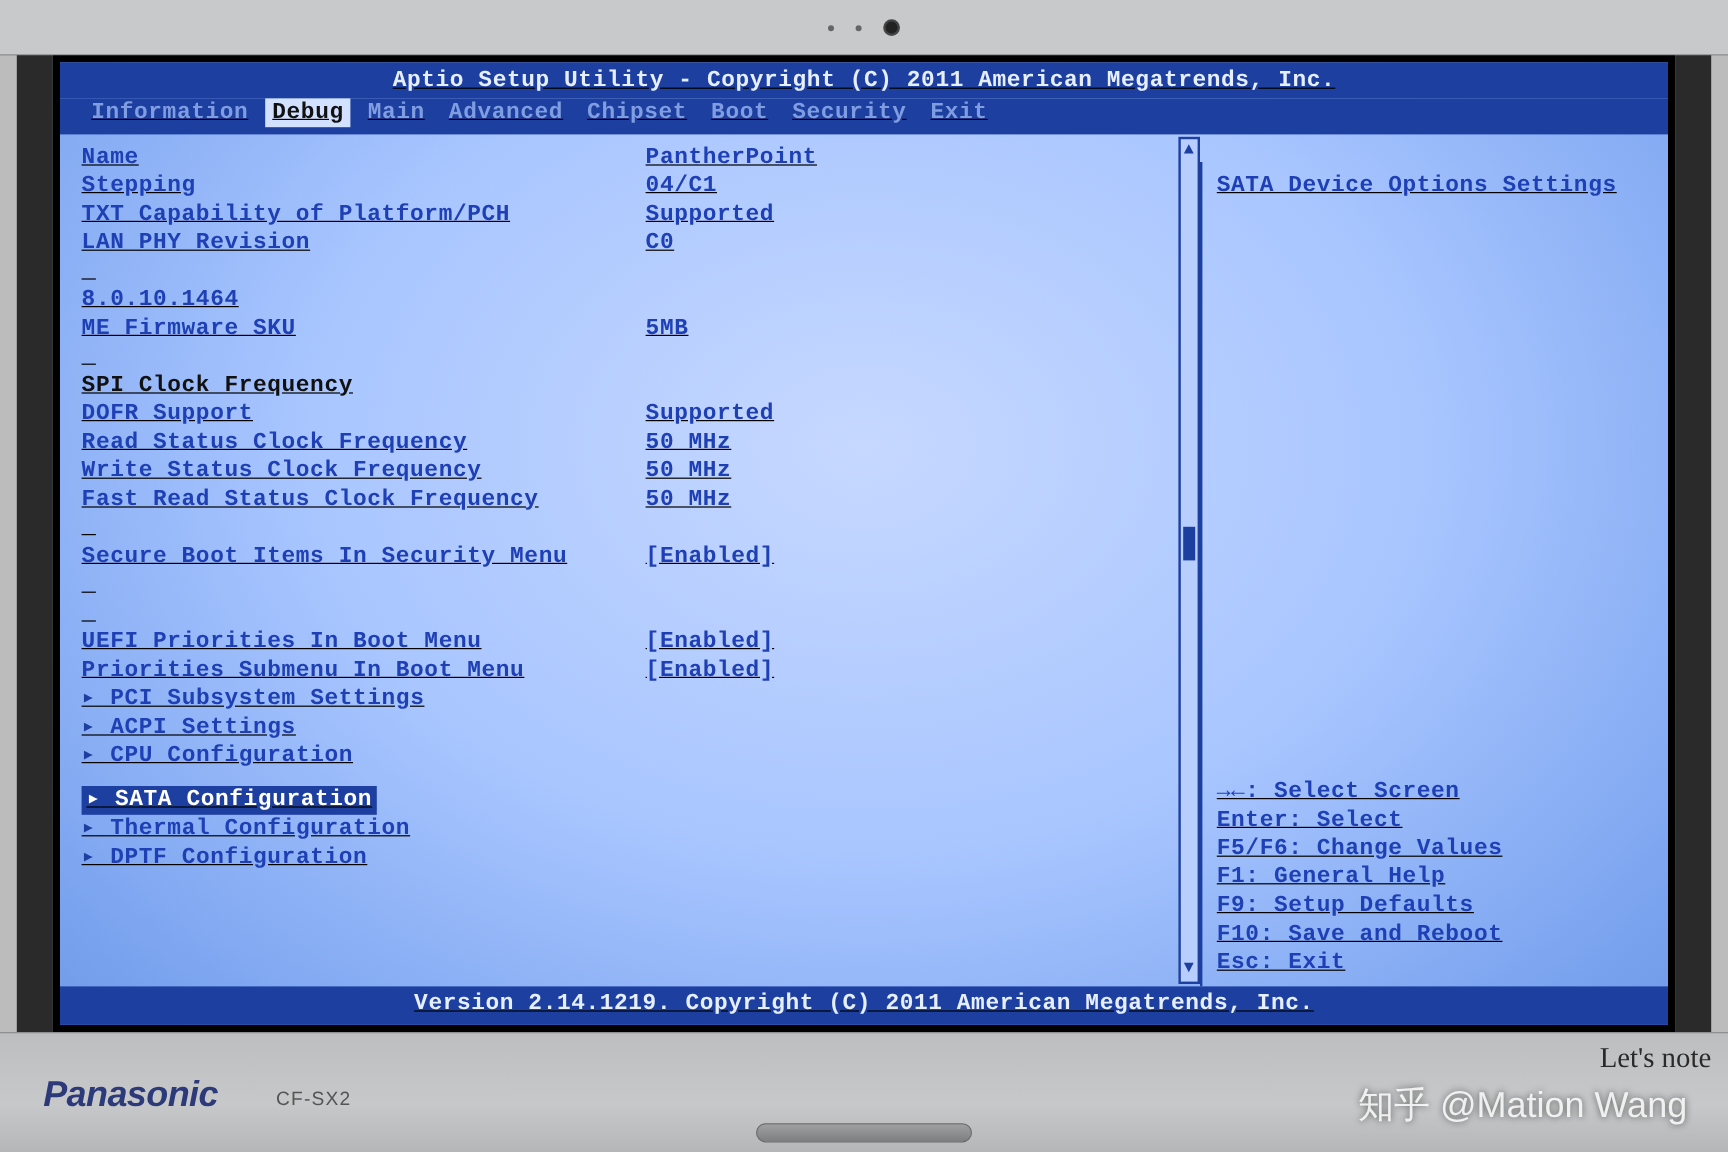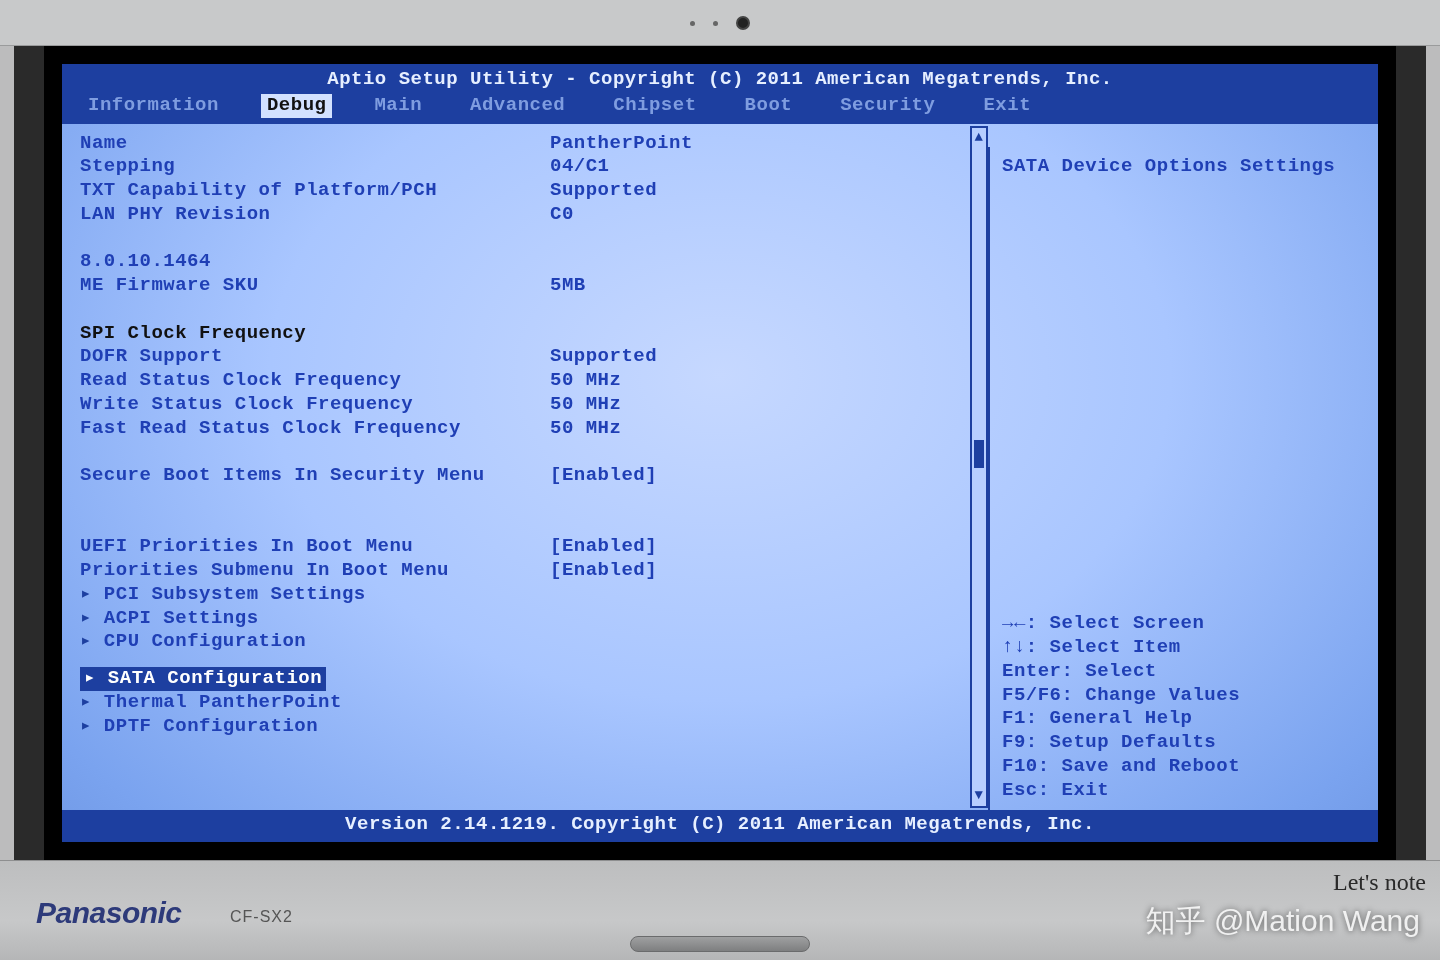--- a/index.html
+++ b/index.html
@@ -52,31 +52,32 @@
     position: absolute; right: 14px; bottom: 64px;
     font-family: "Brush Script MT", cursive; color: #2a2a2a; font-size: 24px;
   }
   .hinge {
     position: absolute; bottom: 8px; left: 50%; transform: translateX(-50%);
     width: 180px; height: 16px; border-radius: 8px;
     background: linear-gradient(180deg, #9fa0a1, #7e7f80);
     border: 1px solid #6a6b6c;
   }
   .watermark {
-    position: absolute; right: 20px; bottom: 18px;
+    position: absolute; right: 34px; bottom: 18px;
     font-family: "PingFang SC", "Microsoft YaHei", sans-serif;
     color: rgba(255,255,255,0.85); font-size: 30px;
     text-shadow: 0 0 6px rgba(0,0,0,0.6);
   }
 
   
   .screen {
     position: absolute; left: 44px; right: 44px; top: 46px; bottom: 100px;
     background: #000;
-    padding: 18px;
+    padding: 6px;
+    text-decoration: underline;
   }
   .bios {
     width: 100%; height: 100%;
     background: radial-gradient(ellipse 90% 110% at 50% 40%, #c6d8ff 0%, #a9c6ff 38%, #7aa3ef 70%, #5a82d0 100%);
     font-family: "Courier New", monospace;
     font-weight: bold;
     font-size: 19px;
     line-height: 1.25;
     color: #1f3fb5;
     position: relative;
@@ -87,21 +88,21 @@
   .title-bar {
     text-align: center;
     color: #e6efff;
     background: #1d3fa0;
     padding: 4px 0 2px;
   }
   .menu-bar {
     background: #1d3fa0;
     color: #7f9de0;
     padding: 0 20px 4px;
-    display: flex; gap: 36px;
+    display: flex; gap: 8px;
   }
   .menu-bar .tab { padding: 0 6px; }
   .menu-bar .tab.active {
     background: #d2e1ff; color: #111;
   }
 
   .content {
     flex: 1; display: flex; min-height: 0;
     border-top: 2px solid #1d3fa0;
   }
@@ -216,36 +217,35 @@
           <div class="row">&nbsp;</div>
           <div id="boot-block">
               <div class="row"><span class="label">UEFI Priorities In Boot Menu</span><span class="value">[Enabled]</span></div>
               <div class="row"><span class="label">Priorities Submenu In Boot Menu</span><span class="value">[Enabled]</span></div>
             </div>
           <div id="submenu-block">
               <div class="row submenu"><span><span class="arrow">▸</span><span> PCI Subsystem Settings</span></span></div>
               <div class="row submenu"><span><span class="arrow">▸</span><span> ACPI Settings</span></span></div>
               <div class="row submenu"><span><span class="arrow">▸</span><span> CPU Configuration</span></span></div>
               <div class="row submenu"><span class="selected"><span class="arrow">▸</span><span> SATA Configuration</span></span></div>
-              <div class="row submenu"><span><span class="arrow">▸</span><span> Thermal PantherPoint</span></span></div>
+              <div class="row submenu"><span><span class="arrow">▸</span><span> Thermal Configuration</span></span></div>
               <div class="row submenu"><span><span class="arrow">▸</span><span> DPTF Configuration</span></span></div>
             </div>
 
           <div class="scroll-track">
             <span class="scroll-arrow">▲</span>
             <div class="scroll-thumb" style="top:46%; height:28px;"></div>
             <span class="scroll-arrow" style="position:absolute;bottom:2px;">▼</span>
           </div>
         </div>
 
         <div class="right-pane">
           <div class="help-title">SATA Device Options Settings</div>
           <div class="keys" id="keys">
               <div>→←: Select Screen</div>
-              <div>↑↓: Select Item</div>
               <div>Enter: Select</div>
               <div>F5/F6: Change Values</div>
               <div>F1: General Help</div>
               <div>F9: Setup Defaults</div>
               <div>F10: Save and Reboot</div>
               <div>Esc: Exit</div>
             </div>
         </div>
       </div>
 

